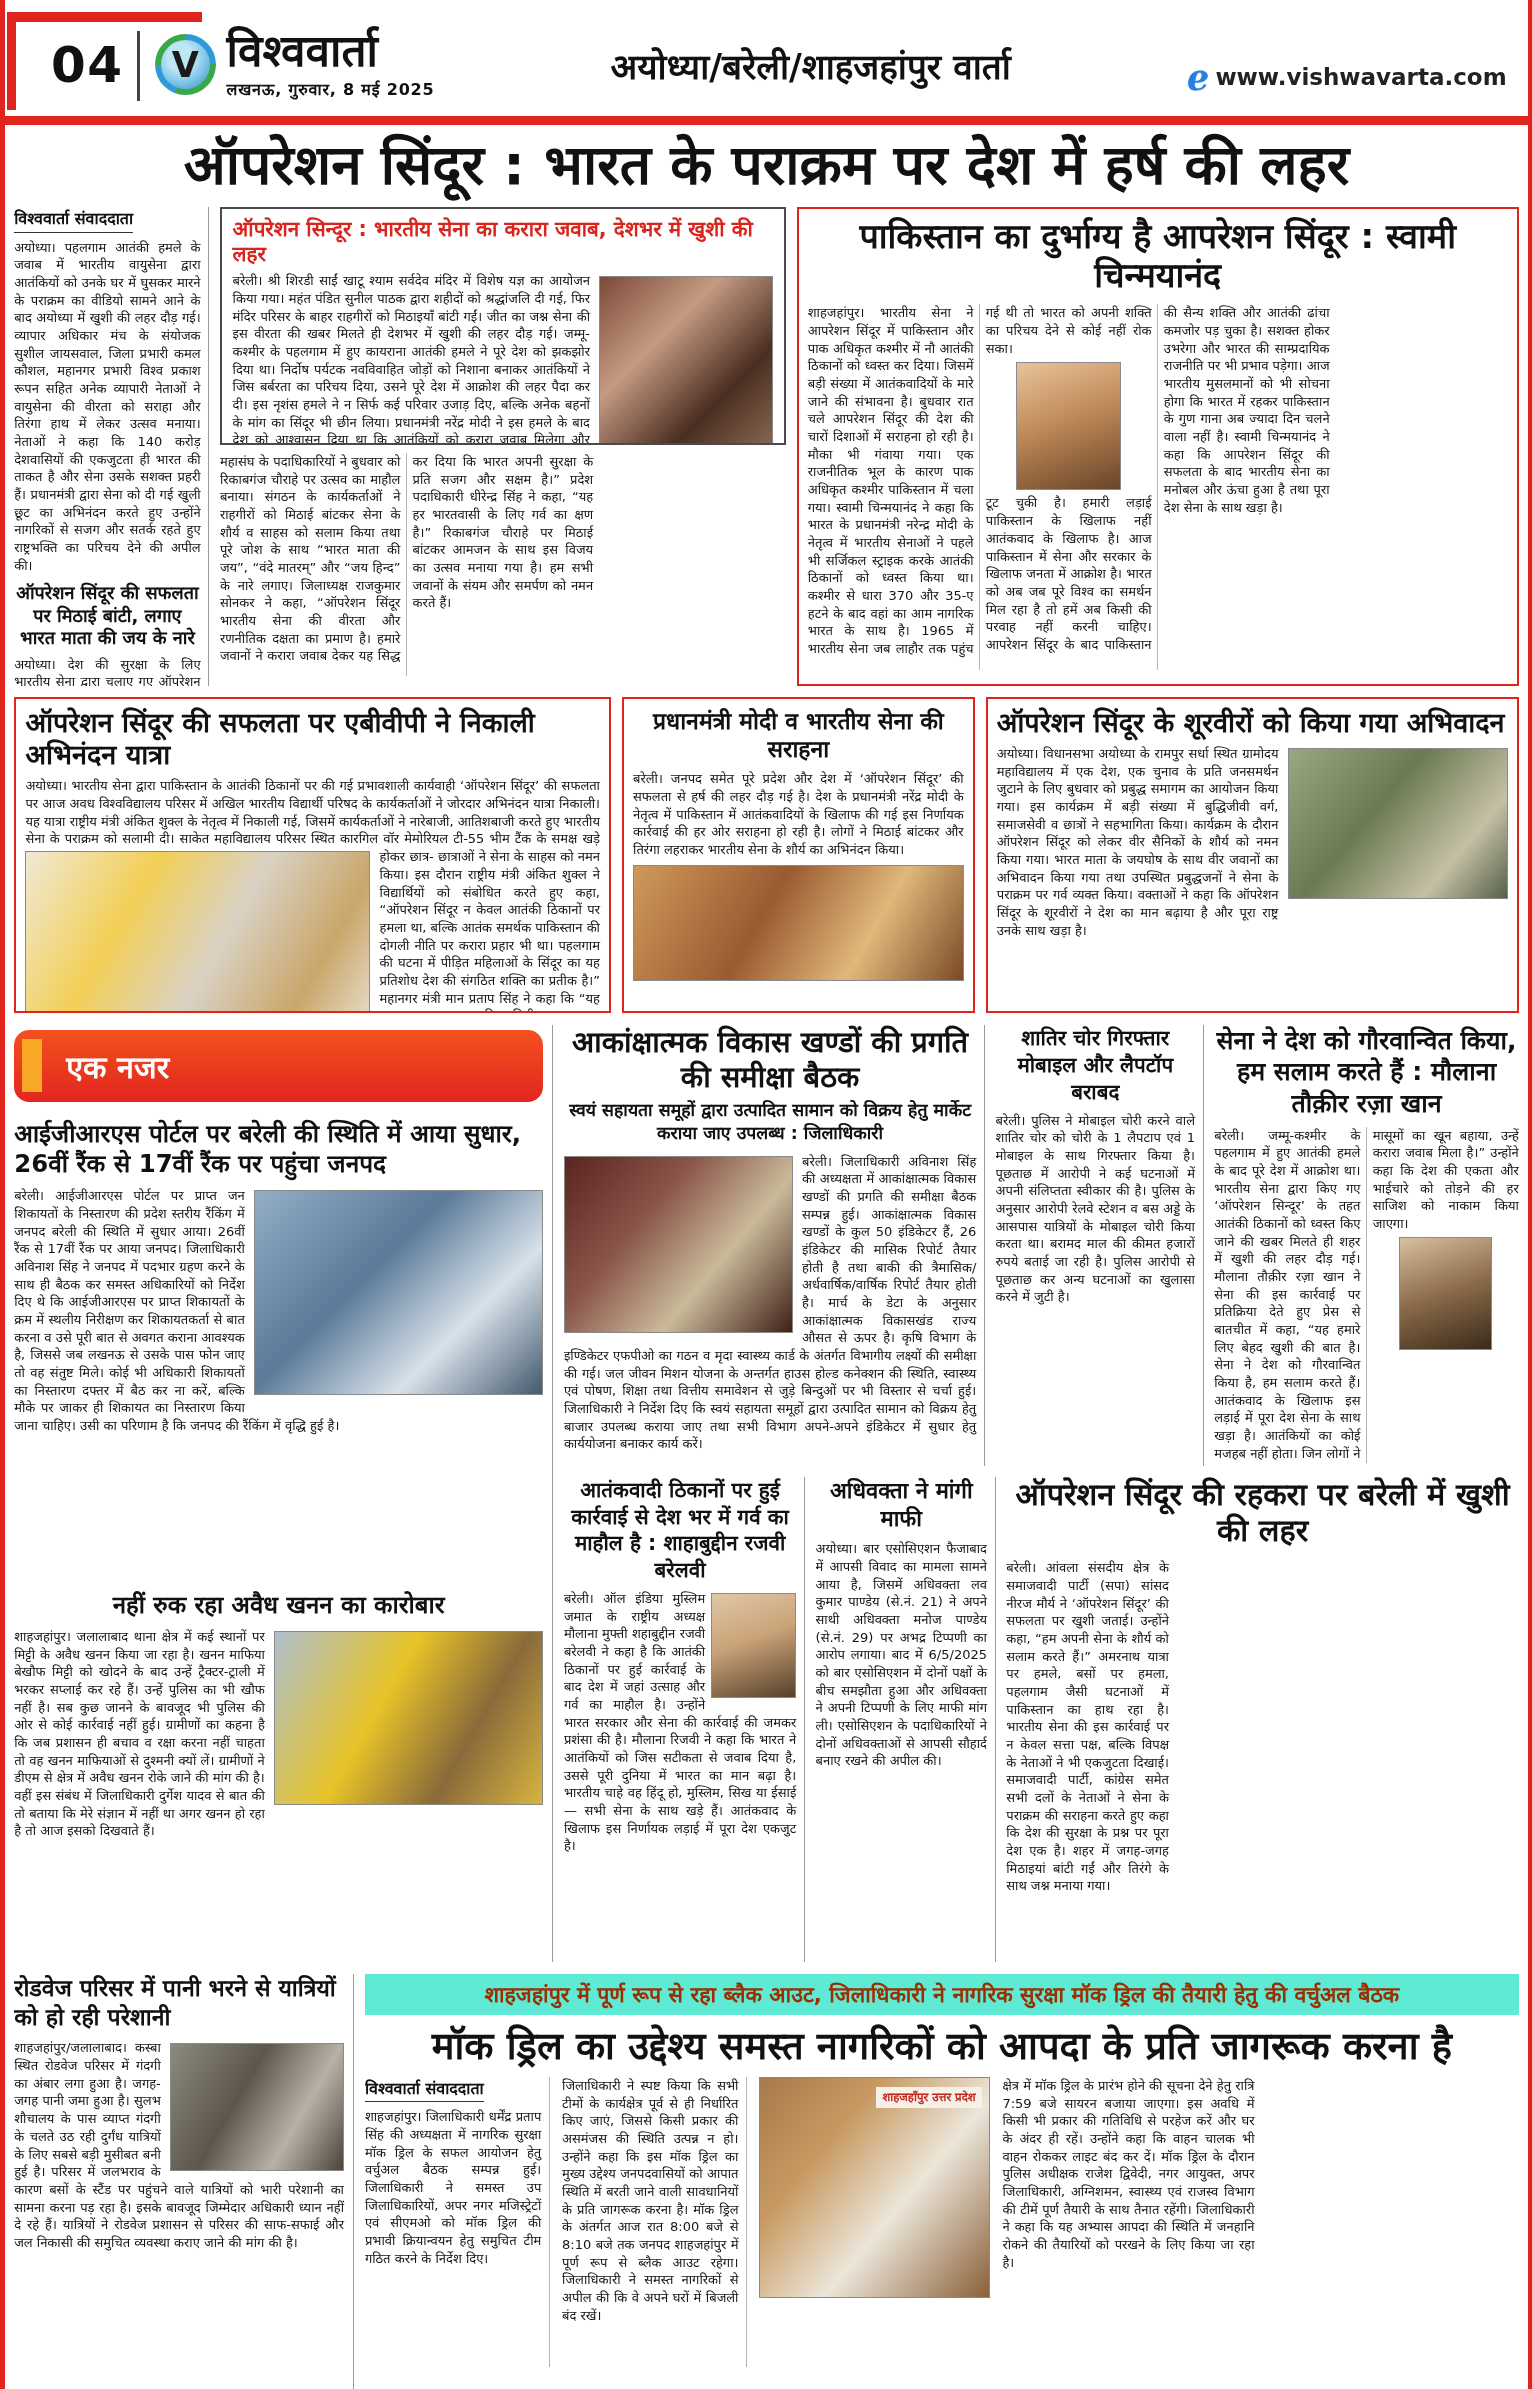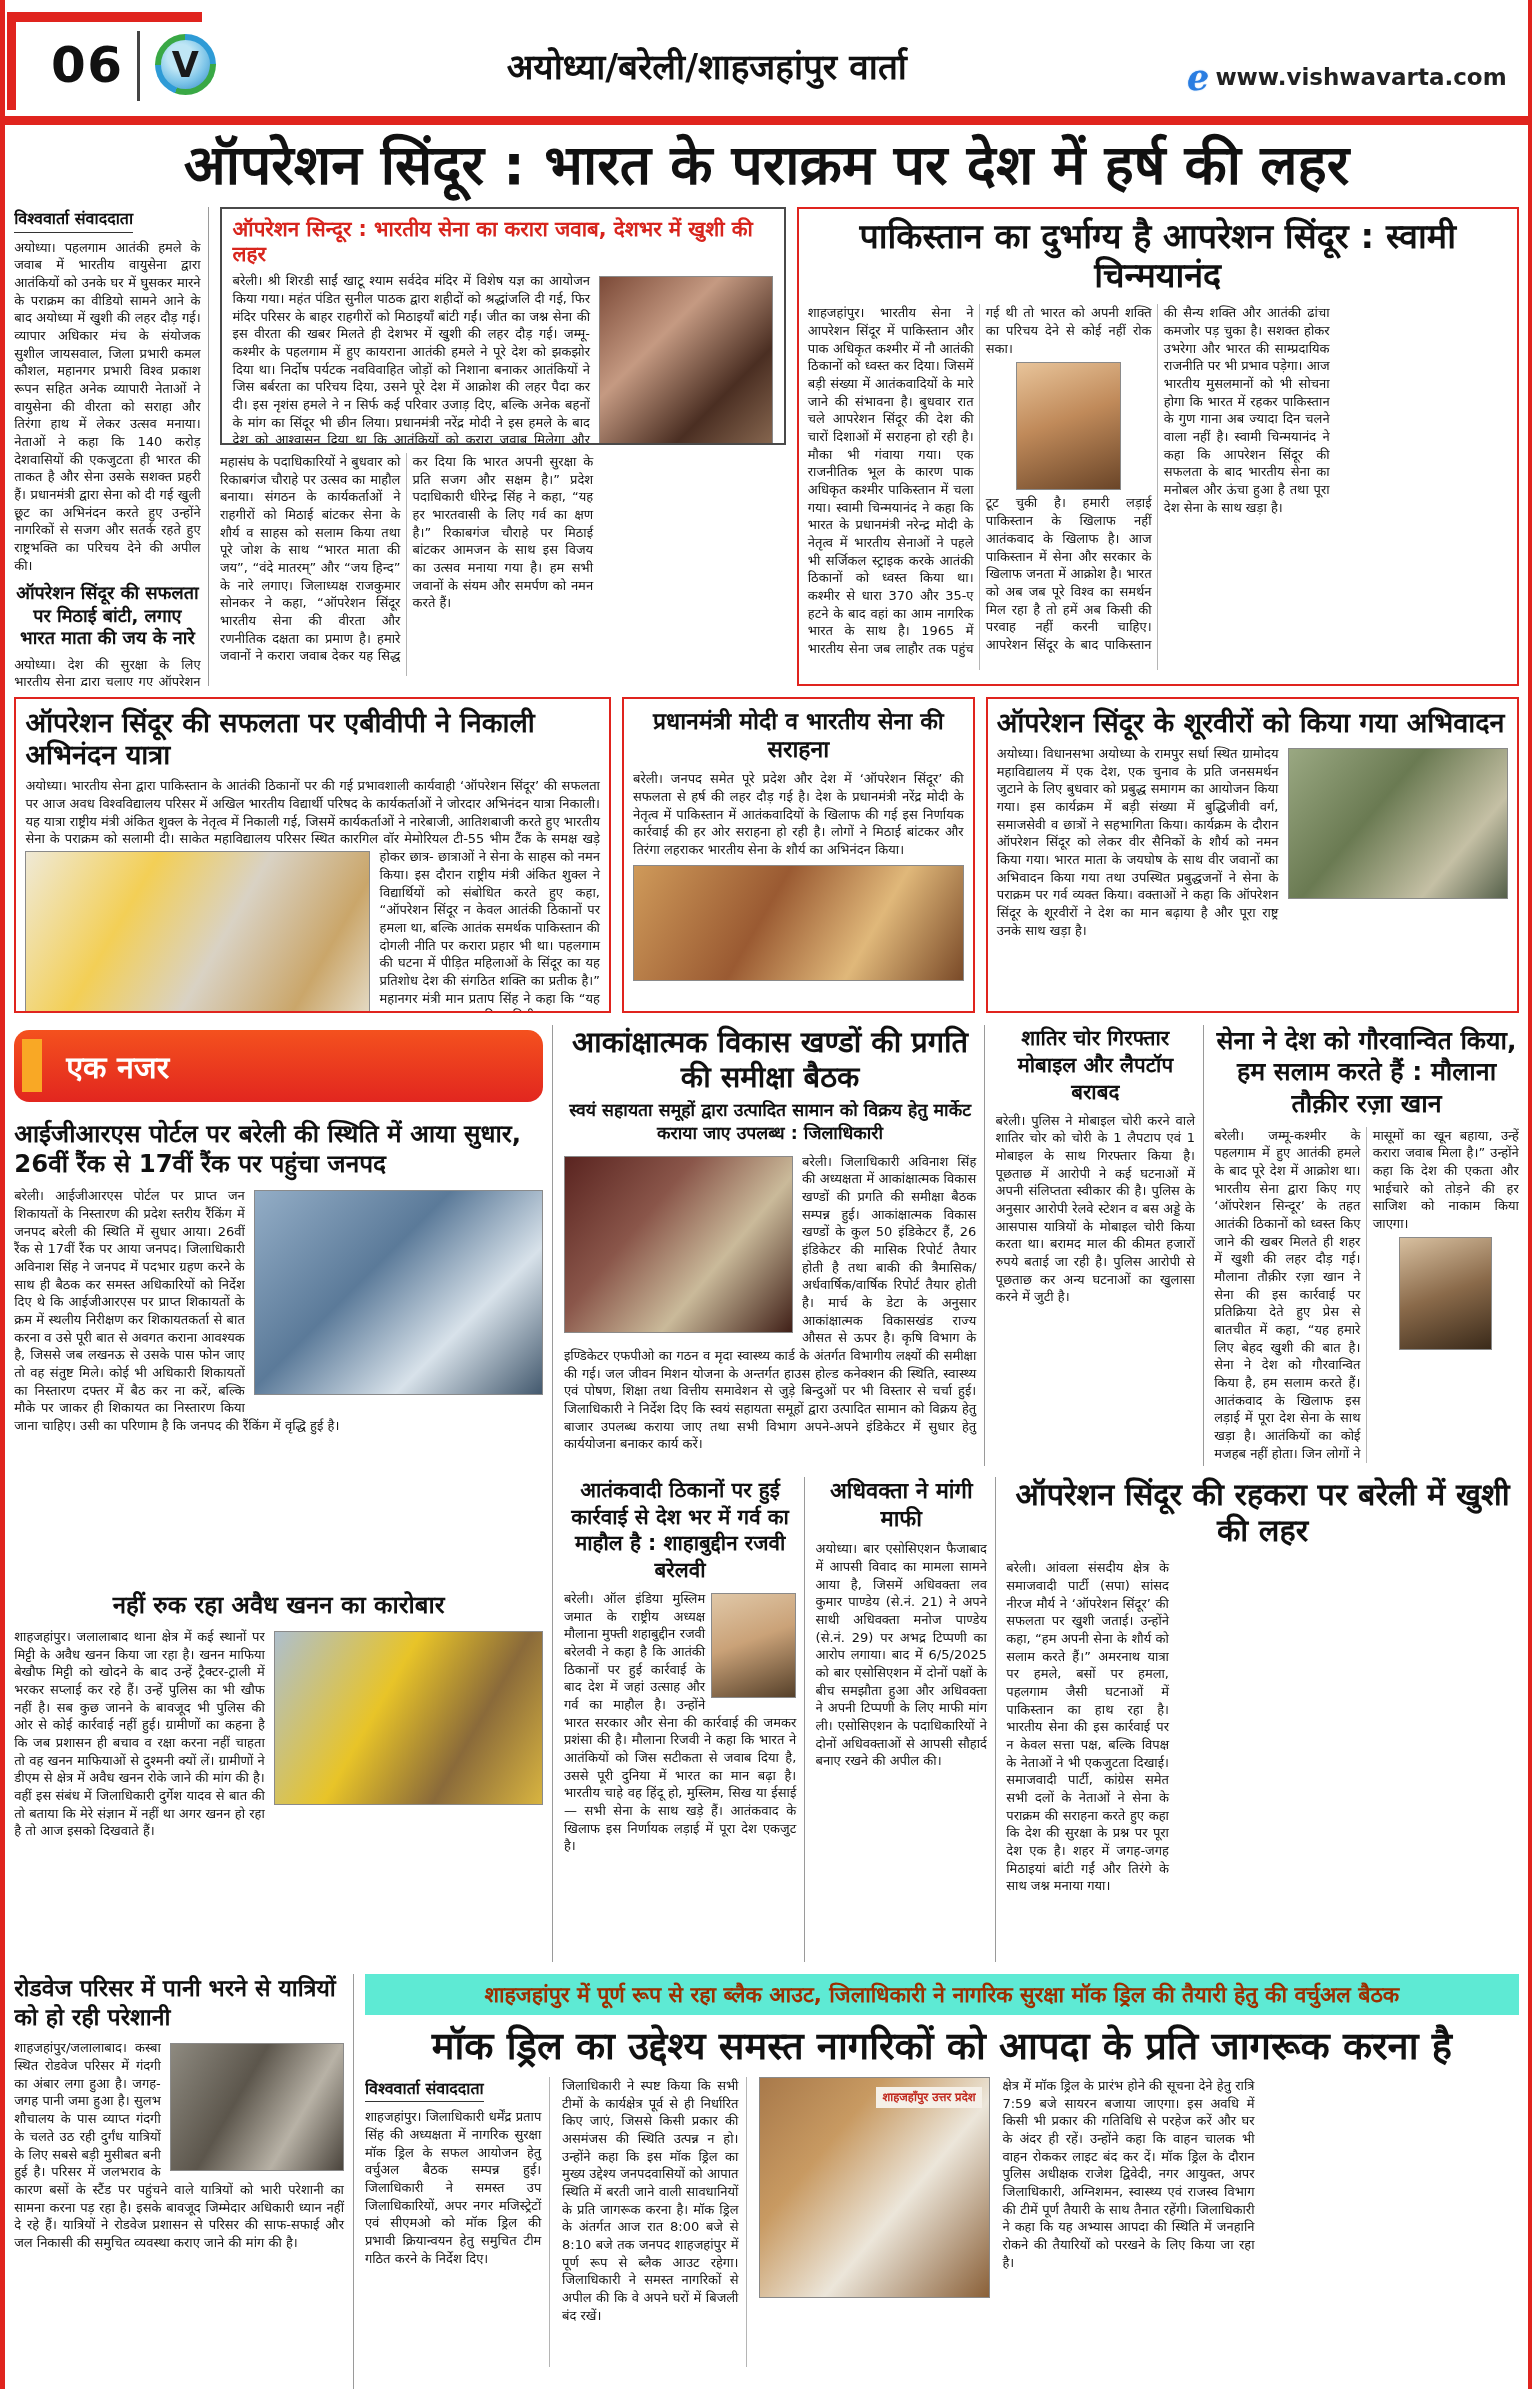--- a/index.html
+++ b/index.html
@@ -123,24 +123,28 @@
   .mcol3 { flex:1; }
   .bodyM3 { height:100%; }
 </style>
 </head>
 <body>
 
 <div class="page">
 
   <header>
     <div class="corner"></div>
-    <div class="pageno">06</div>
+    <div class="pageno">04</div>
     <div class="hsep"></div>
     <div class="logo">
       <span class="logo-v">V</span>
+    </div>
+    <div class="mast">
+      <div class="mtitle">विश्ववार्ता</div>
+      <div class="mdate">लखनऊ,  गुरुवार, 8 मई 2025</div>
     </div>
     <div class="sect">अयोध्या/बरेली/शाहजहांपुर वार्ता</div>
     <div class="web">
       <span class="eicon">e</span>
       <span class="weburl">www.vishwavarta.com</span>
     </div>
   </header>
   <div class="redrule"></div>
 
   <h1 class="mainhl">ऑपरेशन सिंदूर : भारत के पराक्रम पर देश में हर्ष की लहर</h1>

